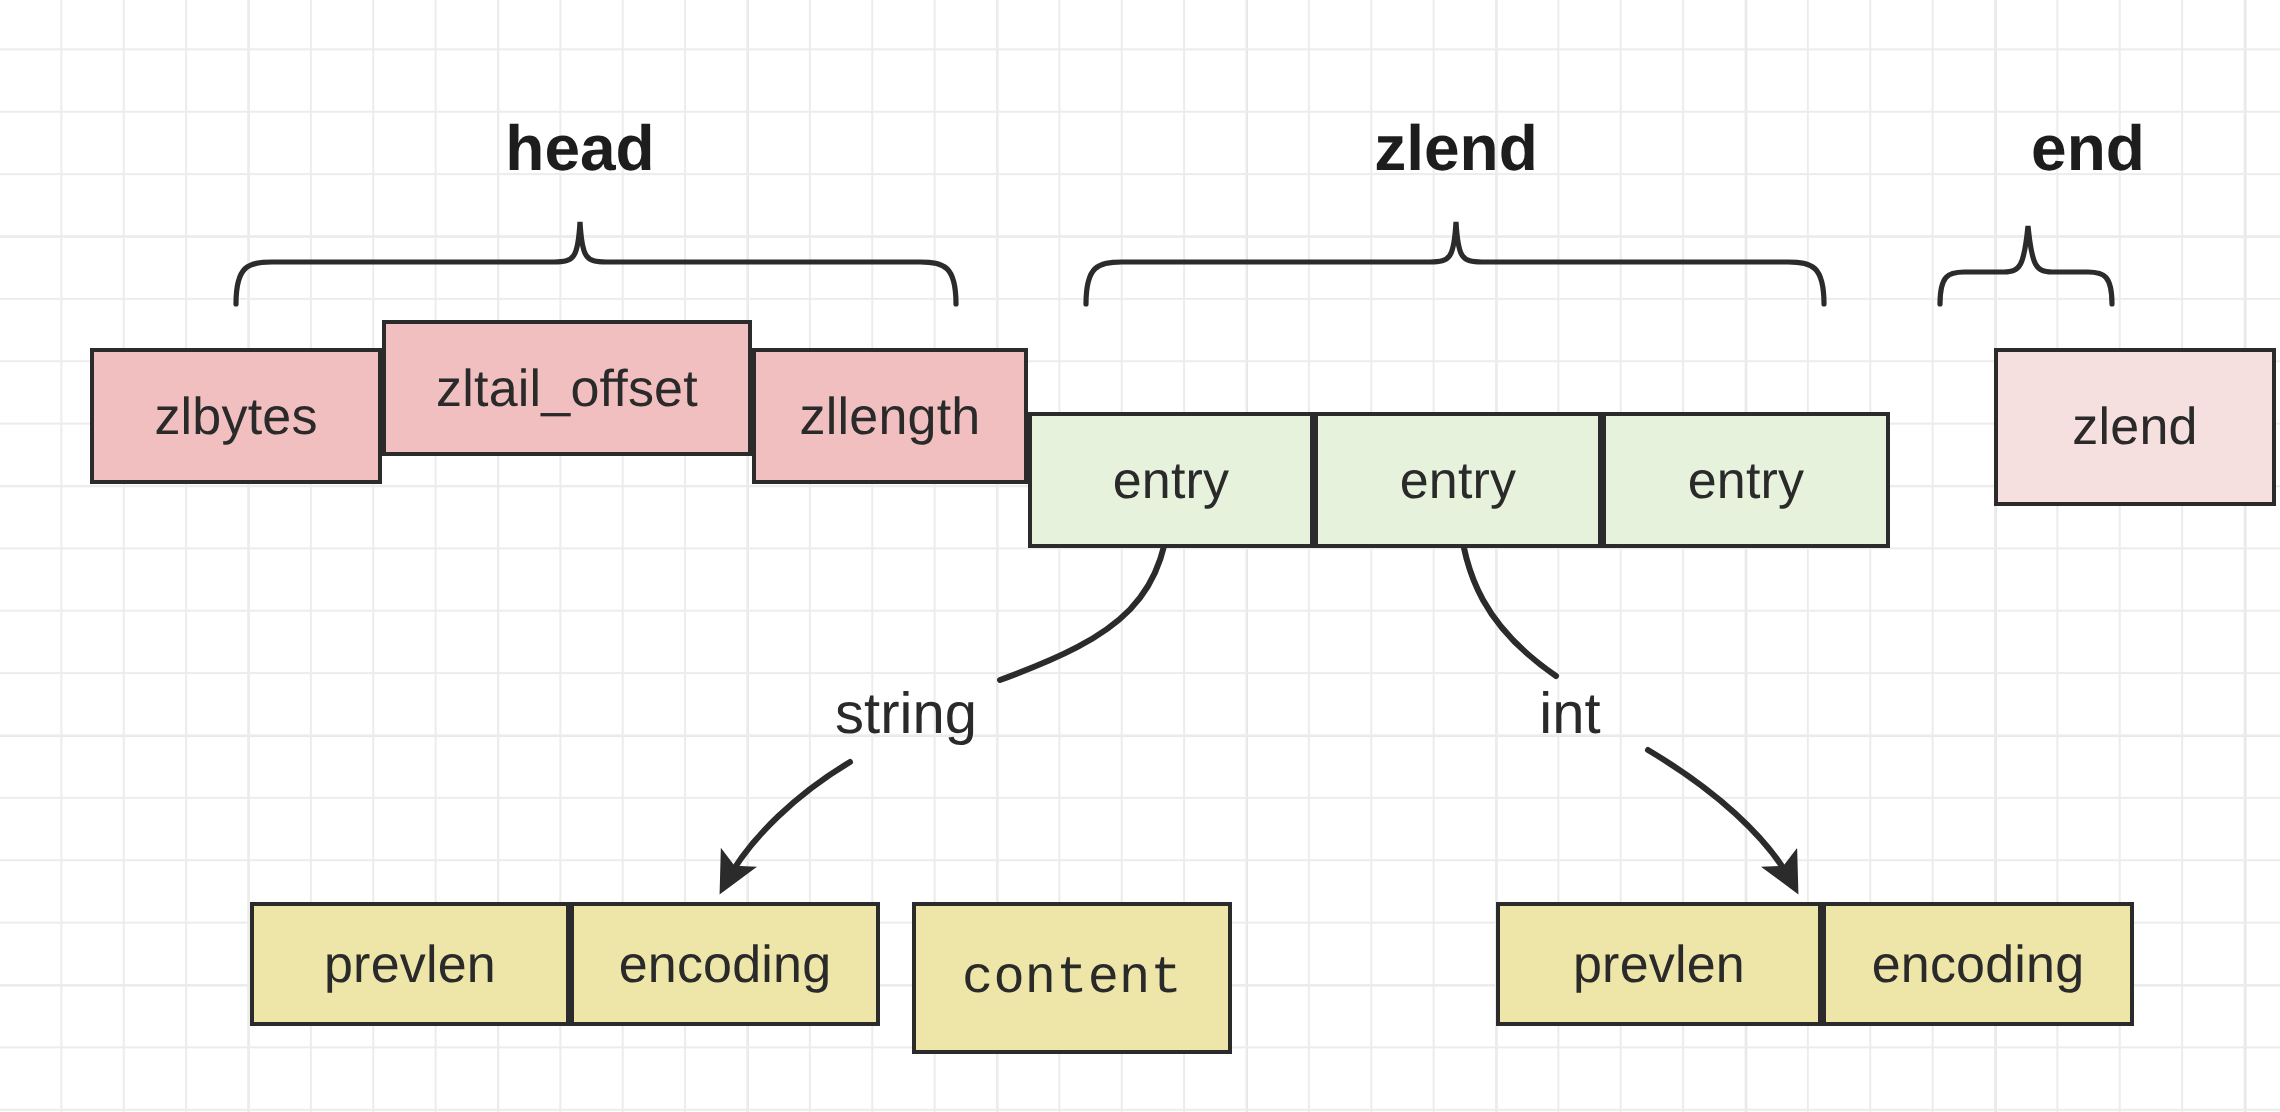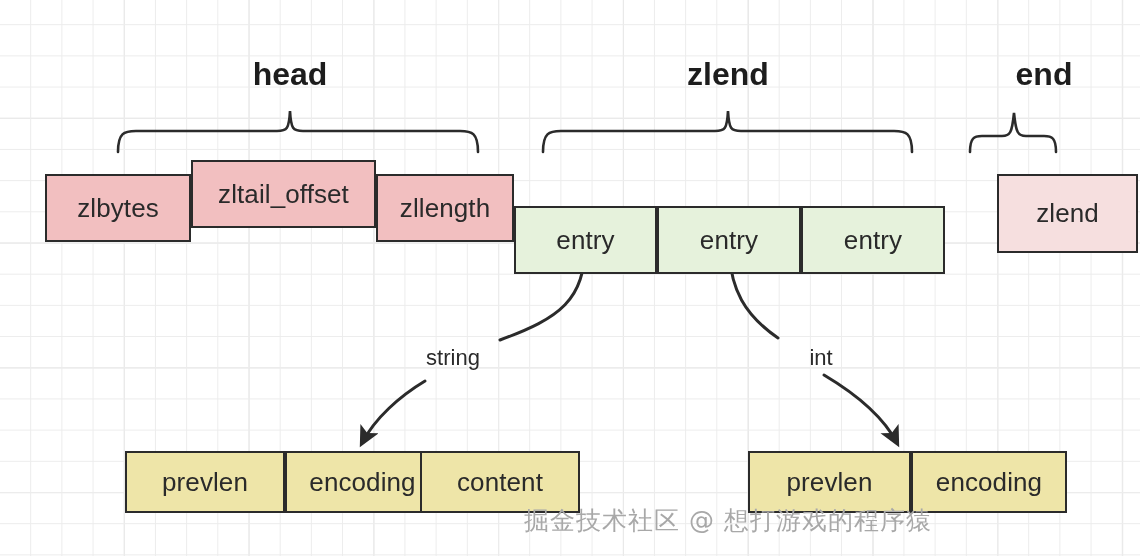--- a/index.html
+++ b/index.html
@@ -56,21 +56,21 @@
     position: absolute;
     font-size: 32px;
     font-weight: bold;
     color: #1d1d1d;
     transform: translateX(-50%);
     white-space: nowrap;
     font-family: "Liberation Sans", sans-serif;
   }
   .edge-label {
     position: absolute;
-    font-size: 22px;
+    font-size: 29px;
     color: #2a2a2a;
     background: transparent;
     white-space: nowrap;
     transform: translate(-50%, -50%);
     font-family: "Liberation Sans", sans-serif;
   }
   .watermark {
     position: absolute;
     font-size: 25px;
     color: #a8a8a8;
@@ -125,28 +125,27 @@
     <div class="cell head" style="left:45px;  top:174px; width:146px; height:68px;">zlbytes</div>
     <div class="cell head" style="left:191px; top:160px; width:185px; height:68px;">zltail_offset</div>
     <div class="cell head" style="left:376px; top:174px; width:138px; height:68px;">zllength</div>
     <div class="cell entry" style="left:514px; top:174px; width:143px; height:68px;">entry</div>
     <div class="cell entry" style="left:657px; top:174px; width:144px; height:68px;">entry</div>
     <div class="cell entry" style="left:801px; top:174px; width:144px; height:68px;">entry</div>
     <div class="cell zlend" style="left:997px; top:174px; width:141px; height:79px;">zlend</div>
   </div>
 
   <div class="edge-label" style="left:453px; top:358px;">string</div>
-  <div class="edge-label" style="left:821px; top:358px;">int</div>
+  <div class="edge-label" style="left:785px; top:358px;">int</div>
 
   <div>
     <div class="cell field" style="left:125px; top:451px; width:160px; height:62px;">prevlen</div>
     <div class="cell field" style="left:285px; top:451px; width:155px; height:62px;">encoding</div>
-    <div class="cell field" style="left:420px; top:451px; width:160px; height:62px;">content</div>
+    <div class="cell field" style="left:456px; top:451px; width:160px; height:76px;font-family:Liberation Mono, monospace;">content</div>
   </div>
 
   <div>
     <div class="cell field" style="left:748px; top:451px; width:163px; height:62px;">prevlen</div>
     <div class="cell field" style="left:911px; top:451px; width:156px; height:62px;">encoding</div>
   </div>
 
-  <div class="watermark" style="left:728px; top:520px; transform:translate(-50%,-50%);">掘金技术社区 @ 想打游戏的程序猿</div>
 
 </div>
 
 </body></html>

